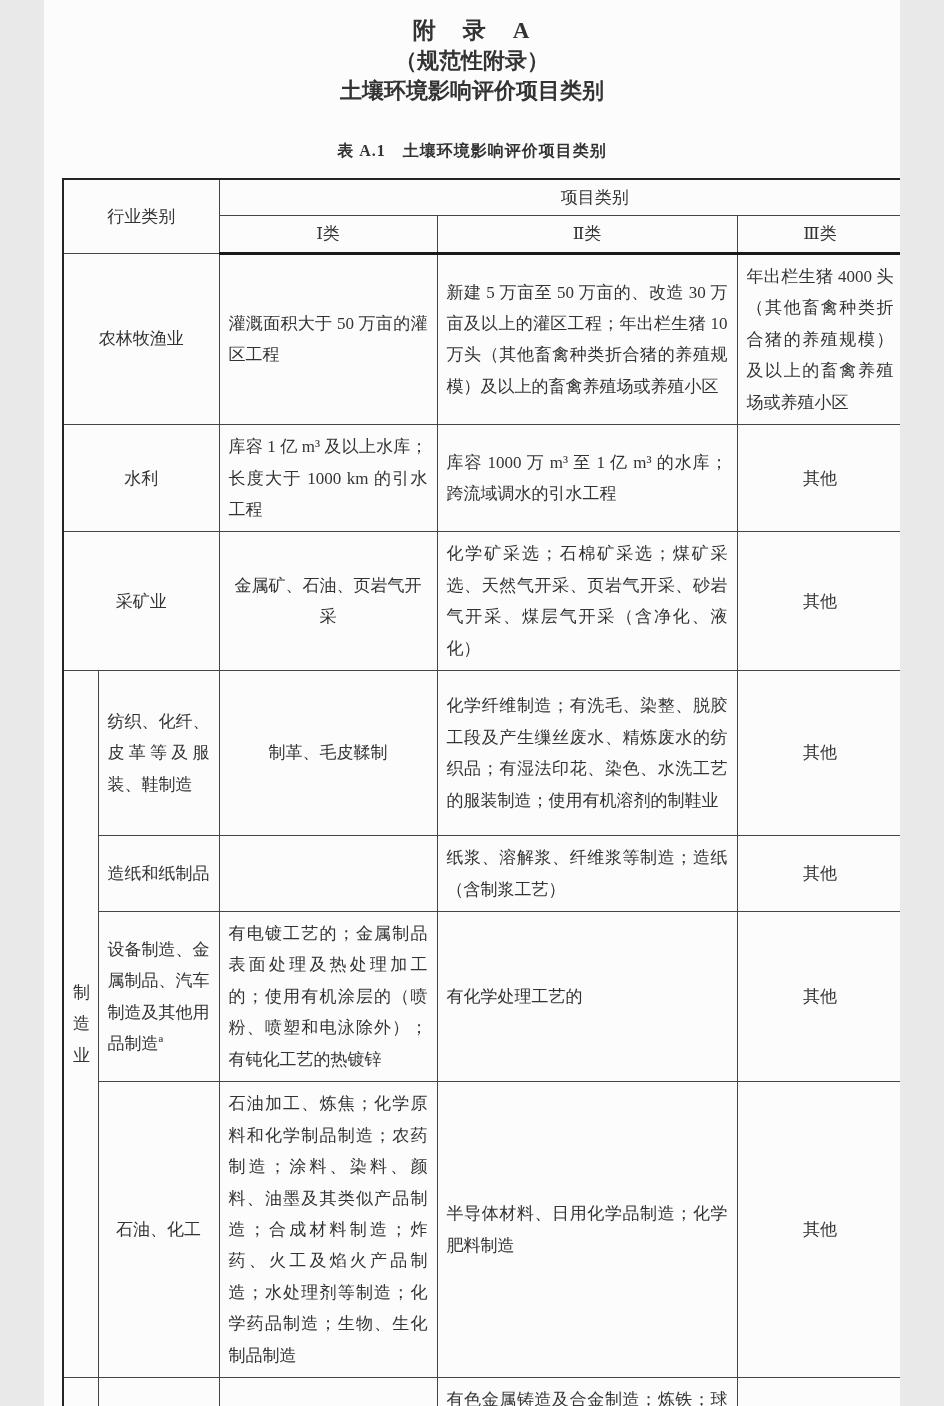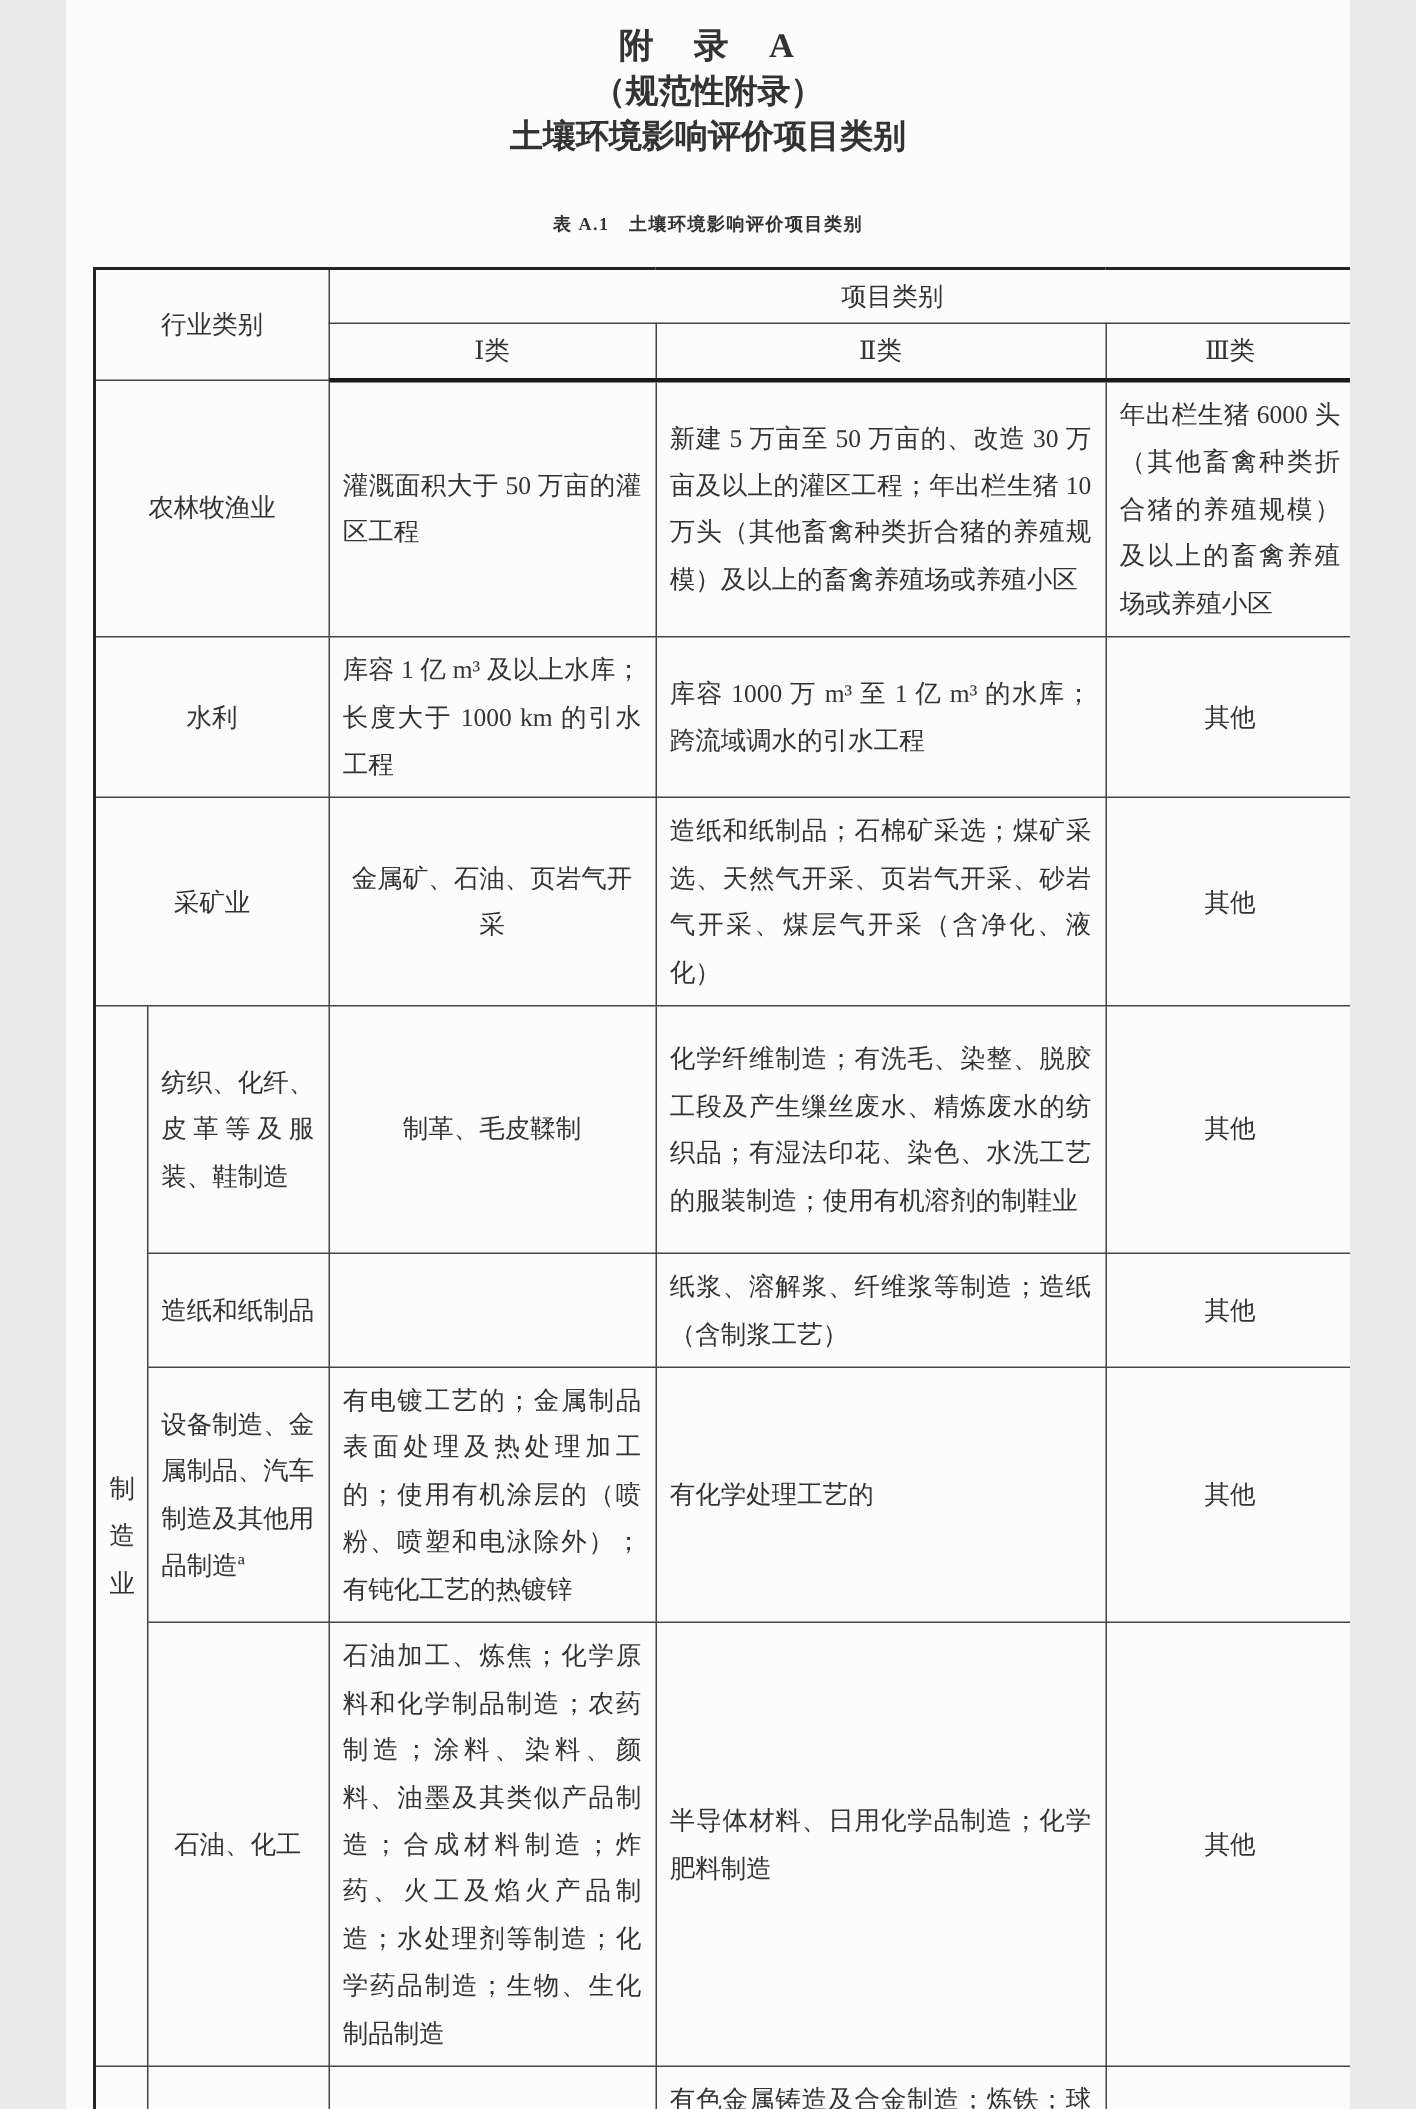--- a/index.html
+++ b/index.html
@@ -39,21 +39,21 @@
     font-size: 22px;
     font-weight: bold;
     line-height: 30px;
   }
   .caption {
     position: absolute;
     top: 141px;
     left: 0;
     width: 100%;
     text-align: center;
-    font-size: 12px;
+    font-size: 16px;
     font-weight: bold;
     letter-spacing: 1px;
   }
   
   table.cat {
     position: absolute;
     left: 18px;
     top: 178px;
     width: 908px;
     border-collapse: collapse;
@@ -128,36 +128,36 @@
         <th>Ⅰ类</th>
         <th>Ⅱ类</th>
         <th>Ⅲ类</th>
         <th>Ⅳ类</th>
       </tr>
 
       <tr class="r-1">
         <td class="center" colspan="2">农林牧渔业</td>
         <td class="just">灌溉面积大于 50 万亩的灌区工程</td>
         <td class="just">新建 5 万亩至 50 万亩的、改造 30 万亩及以上的灌区工程；年出栏生猪 10 万头（其他畜禽种类折合猪的养殖规模）及以上的畜禽养殖场或养殖小区</td>
-        <td class="just">年出栏生猪 6000 头（其他畜禽种类折合猪的养殖规模）及以上的畜禽养殖场或养殖小区</td>
+        <td class="just">年出栏生猪 4000 头（其他畜禽种类折合猪的养殖规模）及以上的畜禽养殖场或养殖小区</td>
         <td class="center">其他</td>
       </tr>
 
       <tr class="r-2">
         <td class="center" colspan="2">水利</td>
         <td class="just">库容 1 亿 m³ 及以上水库；长度大于 1000 km 的引水工程</td>
         <td class="just">库容 1000 万 m³ 至 1 亿 m³ 的水库；跨流域调水的引水工程</td>
         <td class="center">其他</td>
         <td class="center"></td>
       </tr>
 
       <tr class="r-3">
         <td class="center" colspan="2">采矿业</td>
         <td class="center">金属矿、石油、页岩气开采</td>
-        <td class="just">造纸和纸制品；石棉矿采选；煤矿采选、天然气开采、页岩气开采、砂岩气开采、煤层气开采（含净化、液化）</td>
+        <td class="just">化学矿采选；石棉矿采选；煤矿采选、天然气开采、页岩气开采、砂岩气开采、煤层气开采（含净化、液化）</td>
         <td class="center">其他</td>
         <td class="center"></td>
       </tr>
 
       <tr class="r-4">
         <td class="grp" rowspan="4">制造业</td>
         <td class="just">纺织、化纤、皮革等及服装、鞋制造</td>
         <td class="center">制革、毛皮鞣制</td>
         <td class="just">化学纤维制造；有洗毛、染整、脱胶工段及产生缫丝废水、精炼废水的纺织品；有湿法印花、染色、水洗工艺的服装制造；使用有机溶剂的制鞋业</td>
         <td class="center">其他</td>

